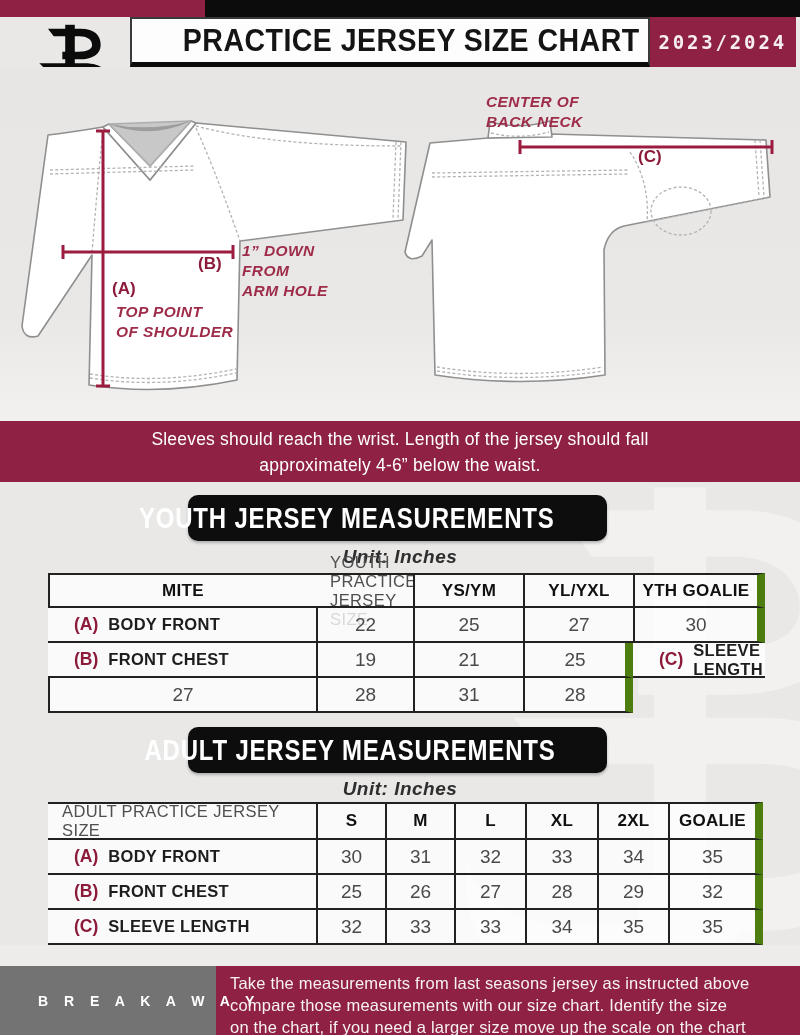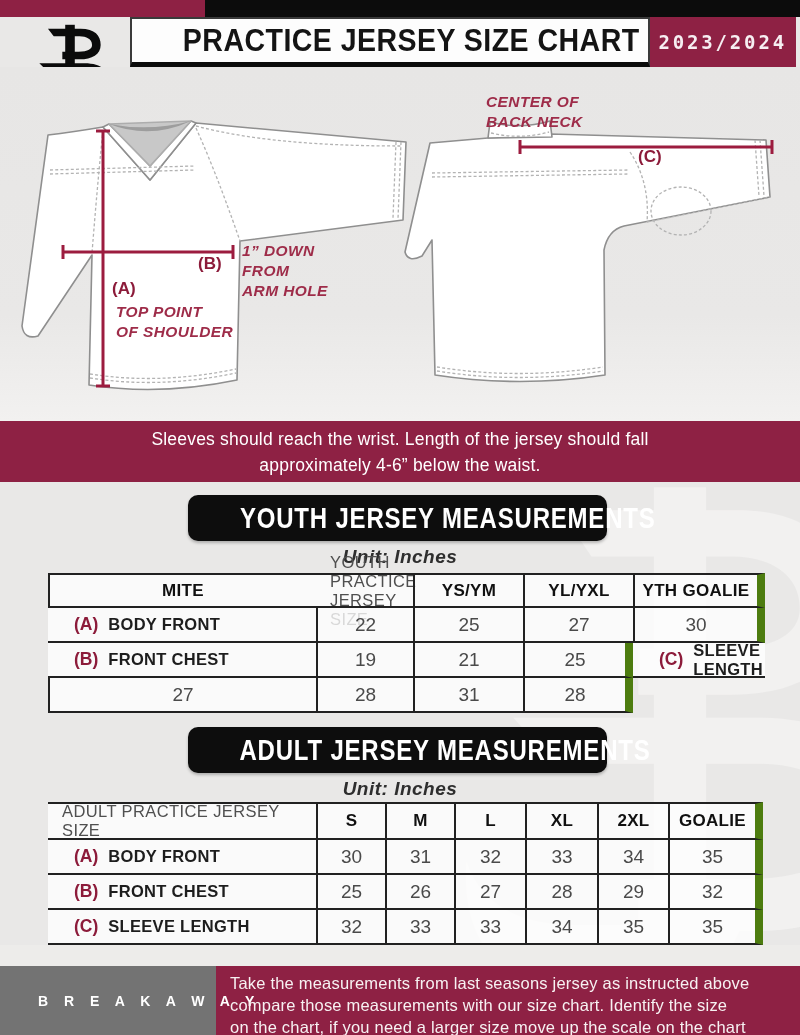--- a/index.html
+++ b/index.html
@@ -28,21 +28,21 @@
           font-weight:bold;line-height:20px;letter-spacing:.4px;white-space:nowrap;}
   .mkey{position:absolute;color:#8c1b3a;font-size:17px;font-weight:bold;white-space:nowrap;}
 
   
   .banner{left:0;top:421px;width:800px;height:61px;background:#8e2144;color:#fff;
           display:flex;flex-direction:column;align-items:center;justify-content:center;}
   .banner div{font-size:17.5px;line-height:26px;letter-spacing:.2px;}
 
   
   .pill{width:419px;height:46px;background:#0d0d0d;border-radius:10px;
-        display:flex;align-items:center;justify-content:flex-start;box-shadow:0 2px 3px rgba(0,0,0,.25);}
+        display:flex;align-items:center;justify-content:flex-end;box-shadow:0 2px 3px rgba(0,0,0,.25);}
   .pill span{display:inline-block;color:#fff;font-size:30px;font-weight:bold;
              letter-spacing:1px;white-space:nowrap;transform:scaleX(.8);}
   .unit{width:800px;text-align:center;font-size:19px;font-style:italic;font-weight:bold;
         color:#2e2e2e;letter-spacing:.5px;}
 
   
   .size-table{display:grid;background:transparent;}
   .cell{background:rgba(255,255,255,.78);border-bottom:2px solid #212121;box-sizing:border-box;
         display:flex;align-items:center;justify-content:center;}
   .cell.top{border-top:2px solid #212121;}

